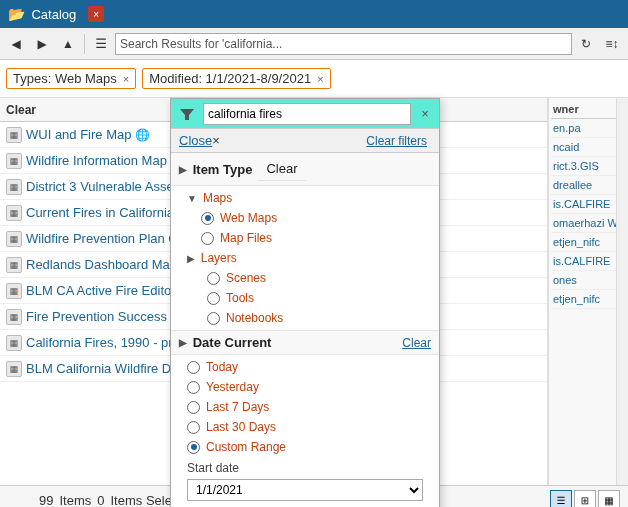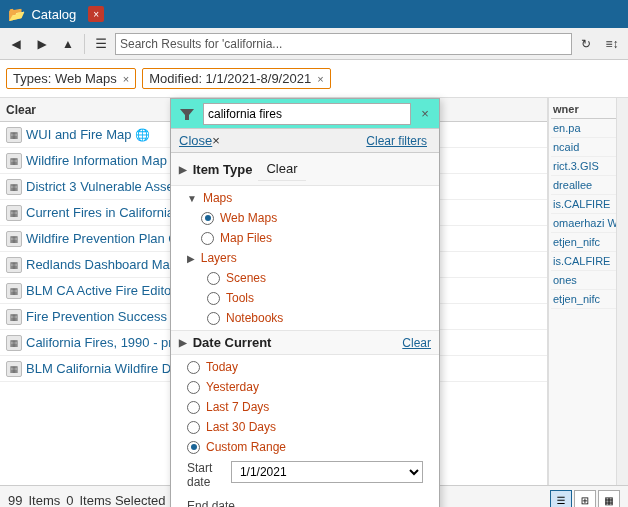--- a/index.html
+++ b/index.html
@@ -176,21 +176,21 @@
       height: 30px;
       border-top: 1px solid #ccc;
       background: #f5f5f5;
       display: flex;
       align-items: center;
       padding: 0 8px;
       font-size: 12px;
       color: #333;
       gap: 0;
     }
-    .status-left { display: flex; align-items: center; gap: 6px; flex: 1; }
+    .status-left { display: flex; align-items: center; gap: 6px; flex: 1; margin-left: 31px; }
     .find-more { color: #1a6496; margin-left: 10px; text-decoration: underline; cursor: pointer; }
     .view-btns { display: flex; gap: 2px; }
     .view-btn {
       width: 22px; height: 22px;
       border: 1px solid #aaa;
       background: #fff;
       cursor: pointer;
       display: flex; align-items: center; justify-content: center;
       font-size: 10px;
     }
@@ -254,21 +254,21 @@
       content: '';
       width: 6px; height: 6px;
       background: #1a6496;
       border-radius: 50%;
     }
     .triangle { font-size: 10px; color: #555; }
     .filter-label { font-size: 12px; color: #c2410c; }
     .date-input-row {
       padding: 4px 16px;
       display: flex;
-      flex-direction: row;
+      flex-direction: column;
       gap: 2px;
     }
     .date-label { font-size: 12px; color: #444; margin-bottom: 2px; }
     .date-select {
       width: 100%;
       height: 22px;
       border: 1px solid #aaa;
       padding: 0 4px;
       font-size: 12px;
       background: #fff;

